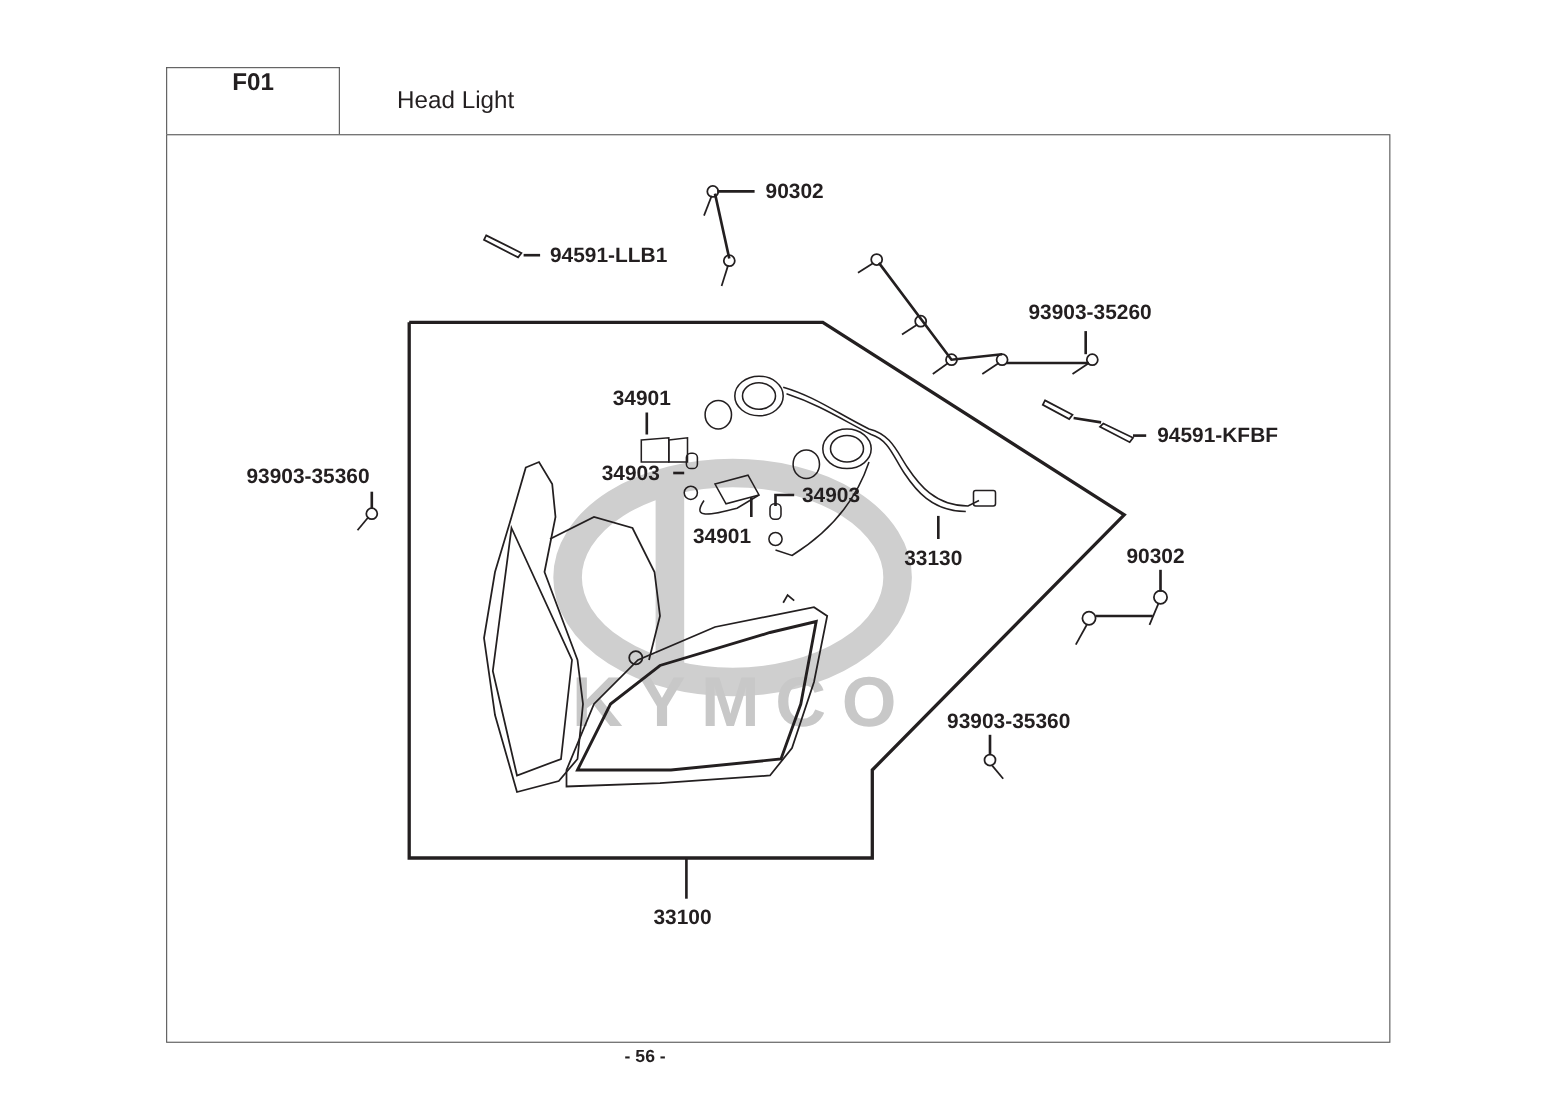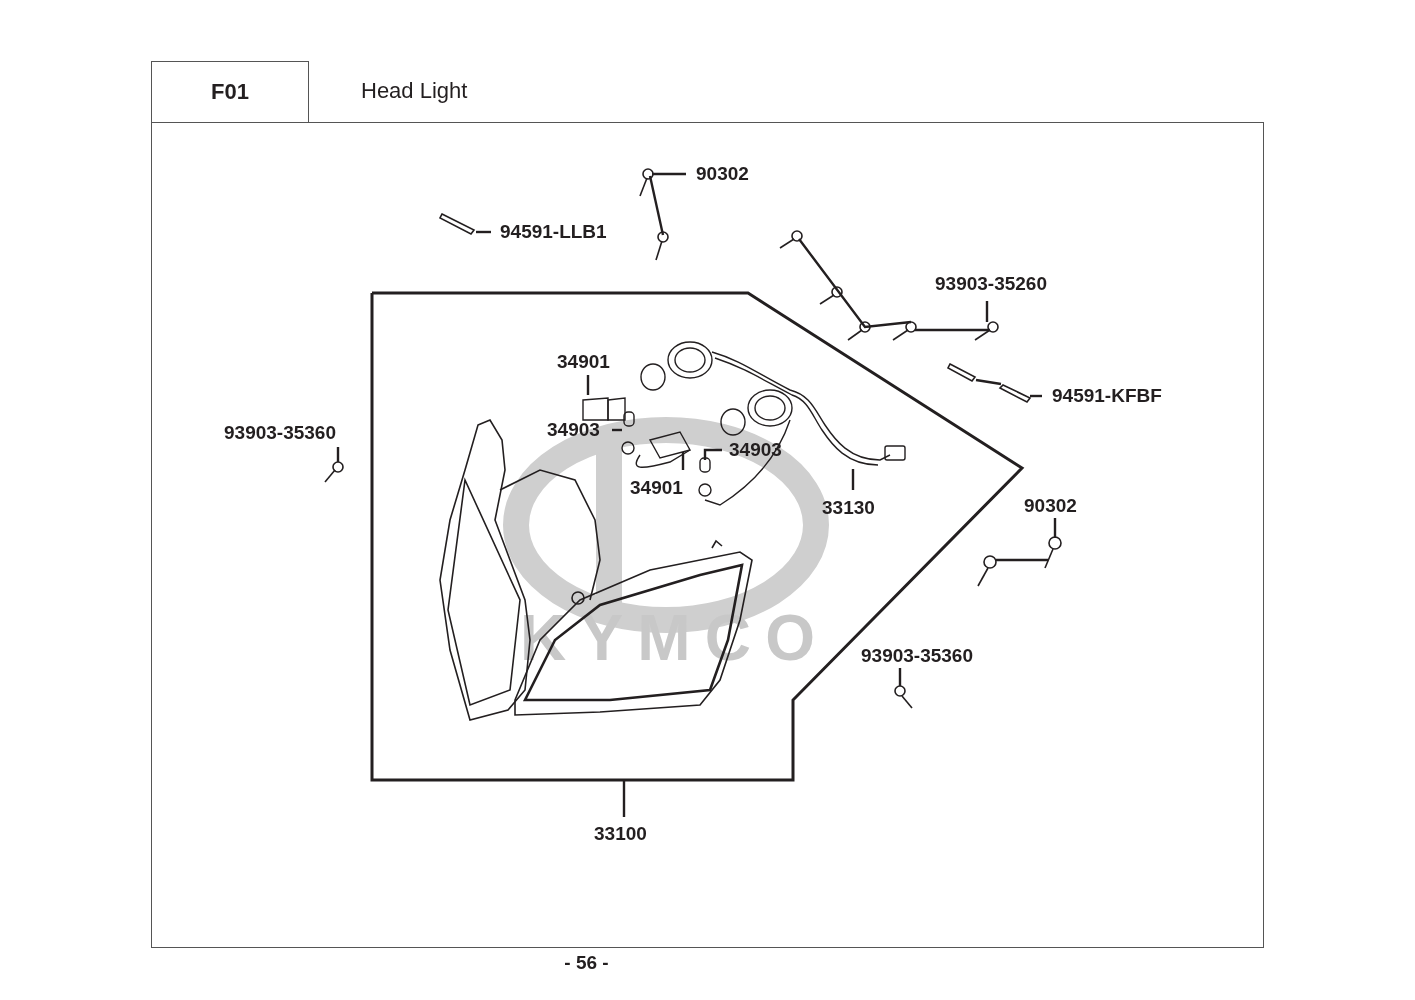--- a/index.html
+++ b/index.html
@@ -1,26 +1,26 @@
 <!DOCTYPE html>
 <html><head>
 <meta charset="utf-8">
 <style>
   html, body { margin:0; padding:0; background:#ffffff; }
   body { width:1415px; height:1000px; position:relative; overflow:hidden;
          font-family:"Liberation Sans", sans-serif; color:#231f20; }
   .hdr-code { position:absolute; left:151px; top:61px; width:158px; height:61px;
               border:1px solid #555; border-bottom:none; box-sizing:border-box;
-              display:flex; align-items:center; justify-content:center;
+              display:flex; justify-content:center;
               font-weight:bold; font-size:22px; }
   .hdr-title { position:absolute; left:361px; top:78px; font-weight:normal; font-size:22px; }
   .frame { position:absolute; left:151px; top:122px; width:1113px; height:826px;
            border:1.5px solid #555; box-sizing:border-box; }
   .page-num { position:absolute; left:0; width:1173px; top:952px; text-align:center;
-              font-weight:bold; font-size:19px; }
+              font-weight:bold; font-size:16px; }
   svg.diagram { position:absolute; left:0; top:0; }
   .lbl { font-family:"Liberation Sans", sans-serif; font-weight:bold; font-size:19px; fill:#231f20; }
   .wm { font-family:"Liberation Sans", sans-serif; font-weight:bold; font-size:64px; fill:#c8c8c8; }
 </style>
 </head>
 <body>
 
 <div class="hdr-code">
   <span>F01</span>
 </div>

